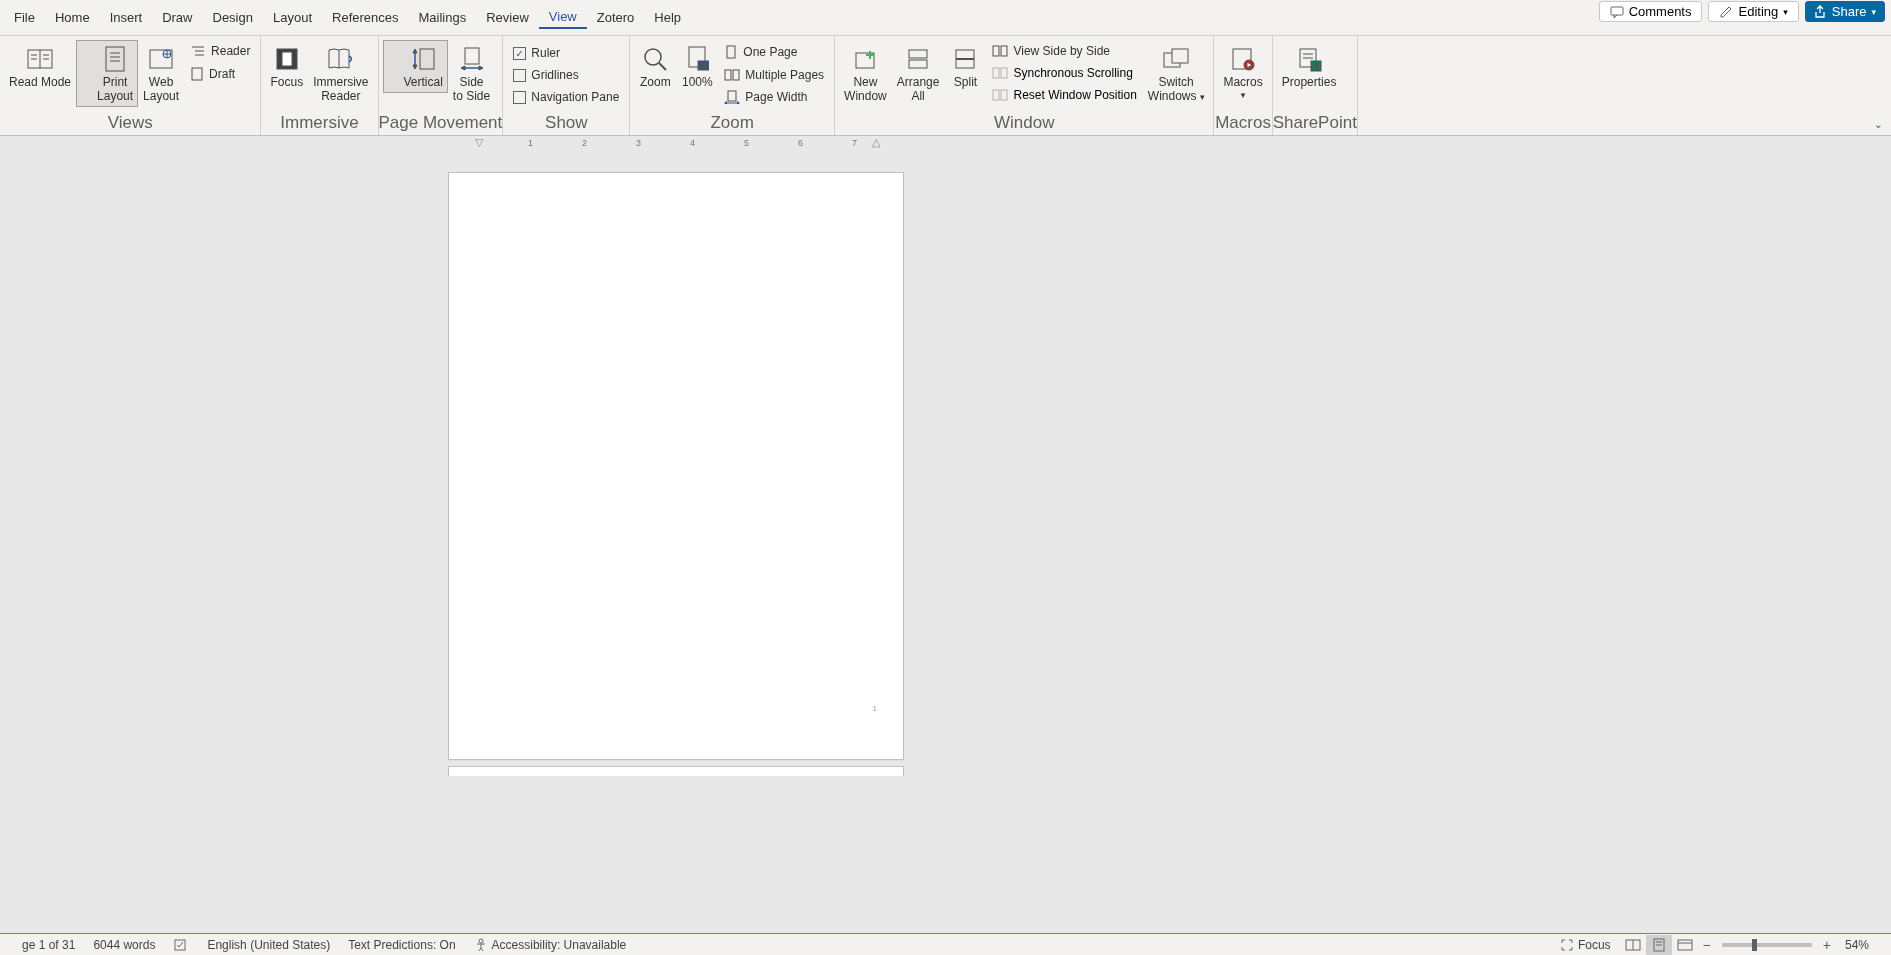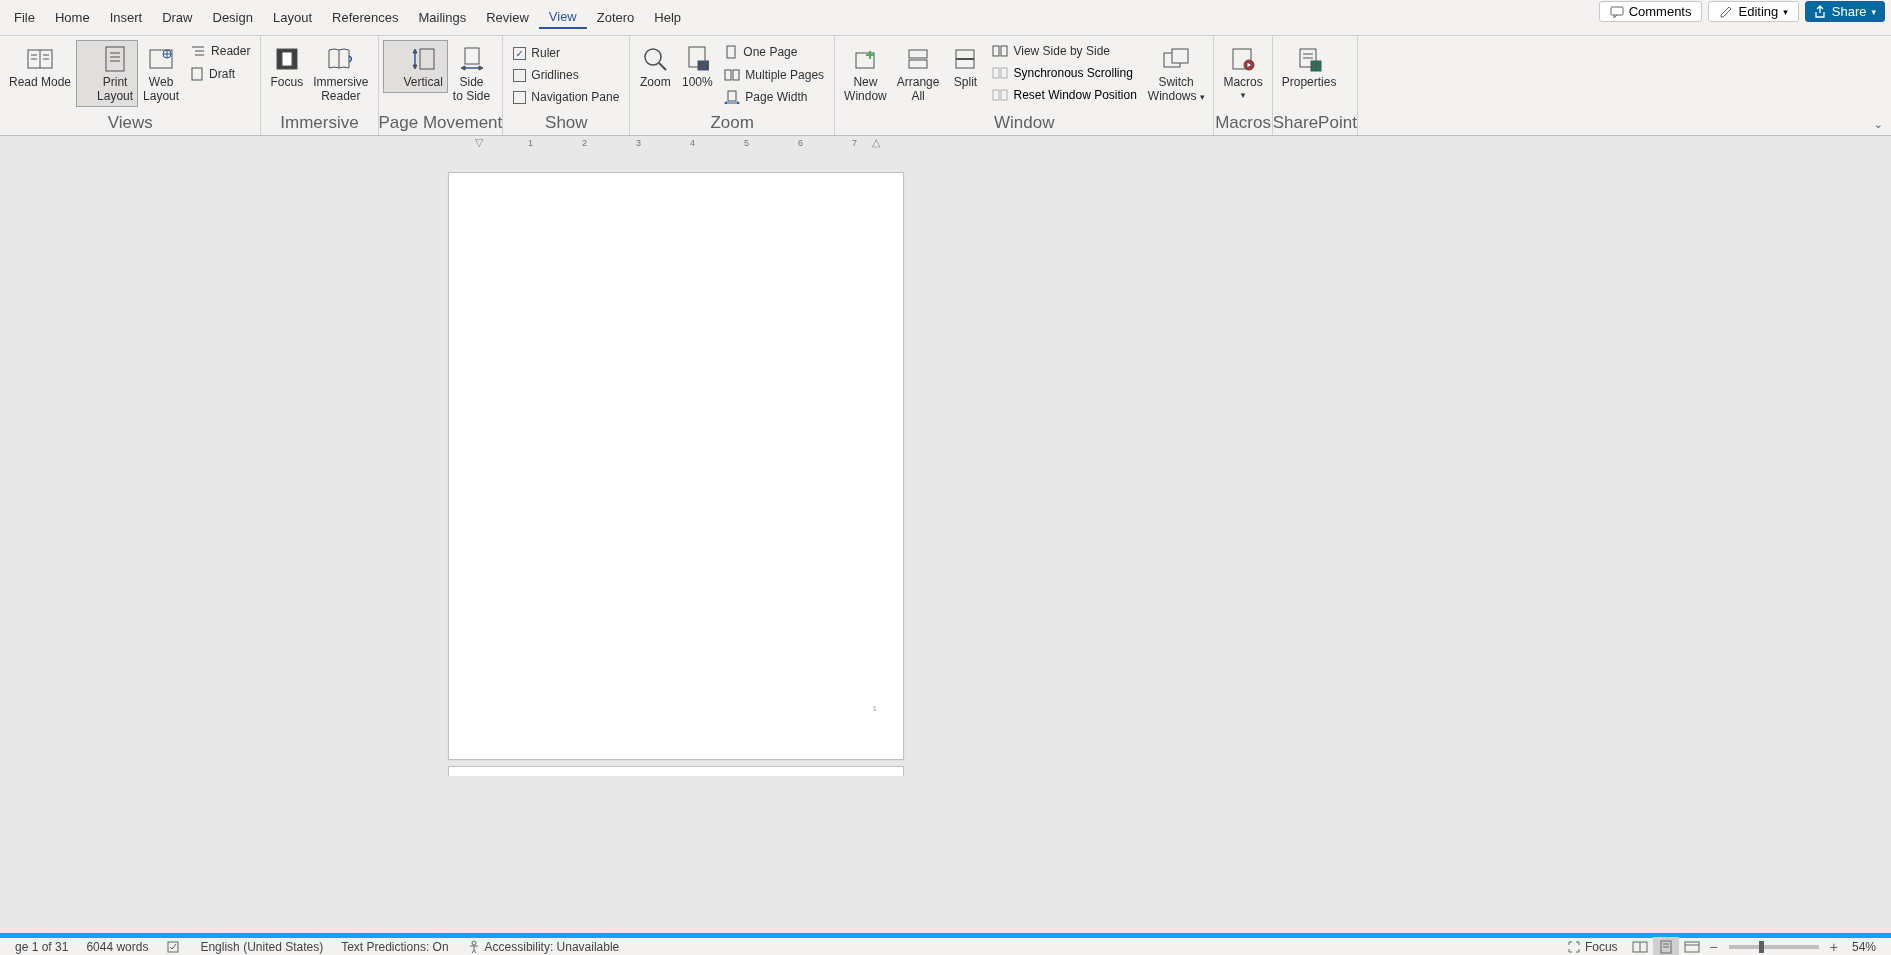--- a/index.html
+++ b/index.html
@@ -35,21 +35,21 @@
     .ruler-indent { position: absolute; left: 475px; top: 0px; font-size: 11px; color: #888; }
     .ruler-indent2 { position: absolute; left: 872px; top: 0px; font-size: 11px; color: #888; }
 
     
     .doc-area { background: #e8e8e8; height: 610px; position: relative; }
     .page { position: absolute; left: 448px; top: 12px; width: 456px; height: 588px; background: #fff; border: 1px solid #c0c0c0; box-shadow: 0 1px 2px rgba(0,0,0,0.05); }
     .page-num { position: absolute; right: 26px; bottom: 46px; font-size: 8px; color: #999; }
     .page2 { position: absolute; left: 448px; top: 606px; width: 456px; height: 10px; background: #fff; border: 1px solid #c0c0c0; border-bottom: none; }
 
     
-    .statusbar { position: absolute; bottom: 0; left: 0; right: 0; height: 22px; background: #f3f2f1; border-top: 5px solid #0ea5e9; display: flex; align-items: center; font-size: 12px; color: #444; padding: 0 6px; }
+    .statusbar { position: absolute; bottom: 0; left: 0; right: 0; height: 22px; background: #f3f2f1; border-top: 1px solid #0ea5e9; display: flex; align-items: center; font-size: 12px; color: #444; padding: 0 13px; }
     .statusbar .sb-item { padding: 0 9px; display: flex; align-items: center; gap: 4px; }
     .statusbar .sb-right { margin-left: auto; display: flex; align-items: center; }
     .view-btn { width: 26px; height: 20px; display: flex; align-items: center; justify-content: center; cursor: pointer; }
     .view-btn.active { background: #d0d0d0; }
     .zoom-slider { width: 90px; height: 4px; background: #c0c0c0; margin: 0 6px; position: relative; }
     .zoom-slider .thumb { width: 5px; height: 12px; background: #606060; position: absolute; top: -4px; left: 30px; }
     .zoom-btn { padding: 0 5px; cursor: pointer; font-size: 14px; color: #606060; }
 
     svg { display: block; }
     .icon svg { stroke: #505050; }

